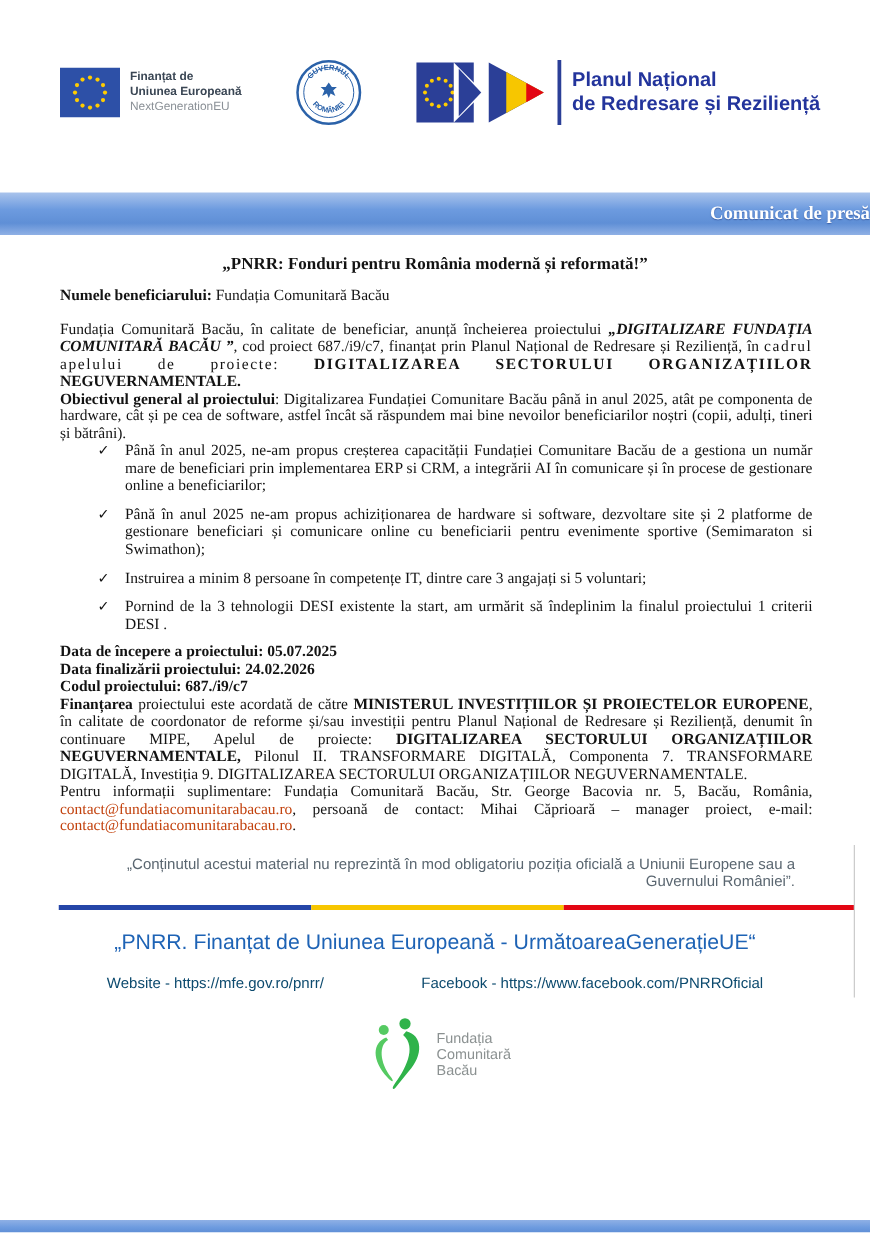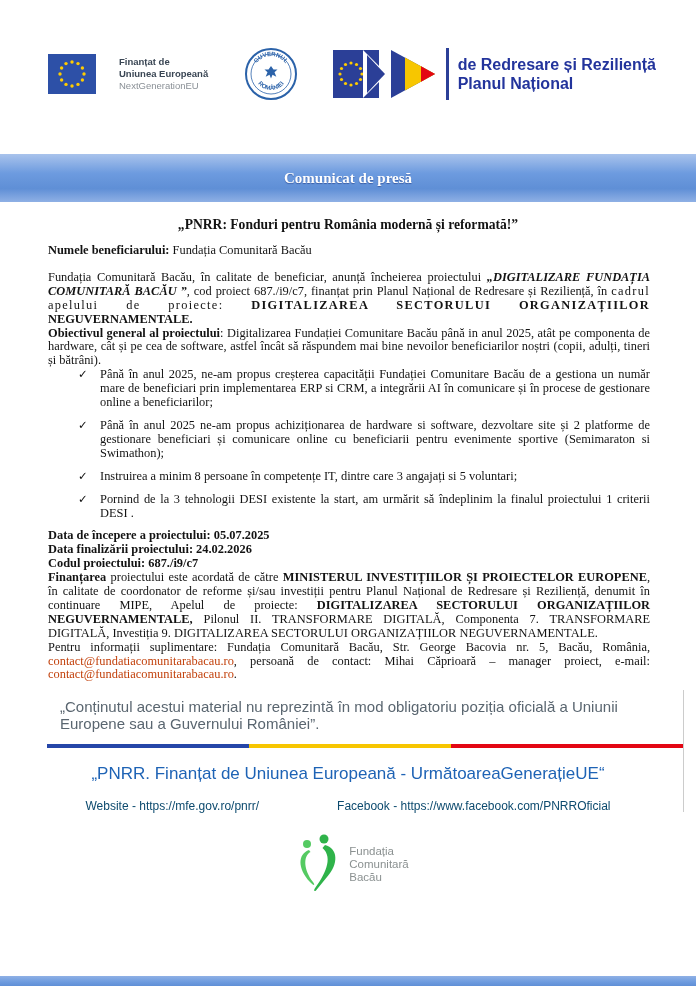--- a/index.html
+++ b/index.html
@@ -1,51 +1,51 @@
 <!DOCTYPE html>
 <html><head>
 <meta charset="utf-8">
 <style>
   html,body{margin:0;padding:0}
   body{width:696px;height:986px;position:relative;background:#fff;color:#131313;
        font-family:"Liberation Serif",serif;overflow:hidden}
   
   .logos{display:flex;align-items:center;justify-content:space-between;
          padding:38px 40px 0 48px;height:72px}
-  .eu-logo{display:flex;align-items:center;gap:23px}
+  .eu-logo{display:flex;align-items:center;gap:8px}
   .eu-text{font-family:"Liberation Sans",sans-serif;font-size:9.5px;line-height:12px;
            font-weight:bold;color:#3a4654}
   .eu-text .ngeu{font-weight:normal;color:#8a9096}
   .pnrr-logo{display:flex;align-items:center;gap:9px}
   .pnrr-sep{width:2.5px;height:52px;background:#2b3f97}
   .pnrr-text{font-family:"Liberation Sans",sans-serif;font-weight:bold;color:#23349c;
              font-size:16px;line-height:19px}
   
-  .banner{height:48px;margin-top:44px;display:flex;align-items:center;justify-content:center;
+  .banner{height:34px;margin-top:44px;display:flex;align-items:center;justify-content:flex-end;
           background:linear-gradient(180deg,#a9c3ec 0%,#6d9bdf 40%,#5f8fd6 72%,#8fb0e5 100%);
           font-weight:bold;font-size:15px;color:#fff;text-shadow:0 1px 1px #3b5ea6;
           font-family:"Liberation Serif",serif}
   
   .title{text-align:center;font-size:13.6px;font-weight:bold;margin:15px 0 0}
   .content{margin-top:11px;padding:0 46px 0 48px;font-size:12.4px;line-height:13.9px;
            text-align:justify}
   .content p{margin:0}
   .gap-top{margin-top:13px !important}
   .bold{font-weight:bold}
   .bi{font-weight:bold;font-style:italic}
   .sp{letter-spacing:1.3px}
   .bold-line{font-weight:bold}
   a.doc-link{color:#c2410c;cursor:pointer}
   ul.objectives{list-style:none;margin:0;padding:0 0 0 30px}
   ul.objectives li{position:relative;padding-left:22px;margin:0 0 9px}
   ul.objectives li .check{position:absolute;left:0;top:0;font-family:"DejaVu Sans",sans-serif;
                           font-size:11.5px;color:#111}
   
   .footer-block{position:relative;margin-top:16px;font-family:"Liberation Sans",sans-serif}
-  .disclaimer{text-align:left;font-size:15px;color:#5a6670;margin:0 60px}
+  .disclaimer{text-align:right;font-size:12px;color:#5a6670;margin:0 60px}
   .tricolor{display:flex;height:4px;margin:12px 12px 0 47px}
   .tricolor .b{flex:1;background:#2546a8}
   .tricolor .y{flex:1;background:#f7c600}
   .tricolor .r{flex:1.15;background:#e30613}
   .motto{text-align:center;font-size:17px;font-weight:normal;color:#1e63b5;margin:16px 0 0}
   .links-row{display:flex;justify-content:center;gap:78px;margin-top:15px;
              font-size:12px;color:#0c4a6e}
   .vline{position:absolute;top:-8px;right:12px;width:1px;height:122px;background:#cccccc}
   
   .org-logo{display:flex;align-items:center;justify-content:center;gap:6px;margin-top:20px}
@@ -120,22 +120,22 @@
             <circle cx="12.5" cy="16.5" r="1.6"></circle>
         </g>
         <polygon points="30,2 54,26 30,50" fill="#ffffff"></polygon>
         <polygon points="34,7 52,26 34,45" fill="#2b3f97"></polygon>
         <polygon points="58,2 102,26 58,50" fill="#2b3f97"></polygon>
         <polygon points="72,9.6 102,26 72,42.4" fill="#f7c600"></polygon>
         <polygon points="88,18.3 102,26 88,33.7" fill="#e30613"></polygon>
       </svg>
       <div class="pnrr-sep"></div>
       <div class="pnrr-text">
+        <div>Planul Național</div>
         <div>de Redresare și Reziliență</div>
-        <div>Planul Național</div>
       </div>
     </div>
   </header>
 
   <div class="banner">
     <span>Comunicat de presă</span>
   </div>
 
   <h1 class="title">„PNRR: Fonduri pentru România modernă și reformată!”</h1>
 

